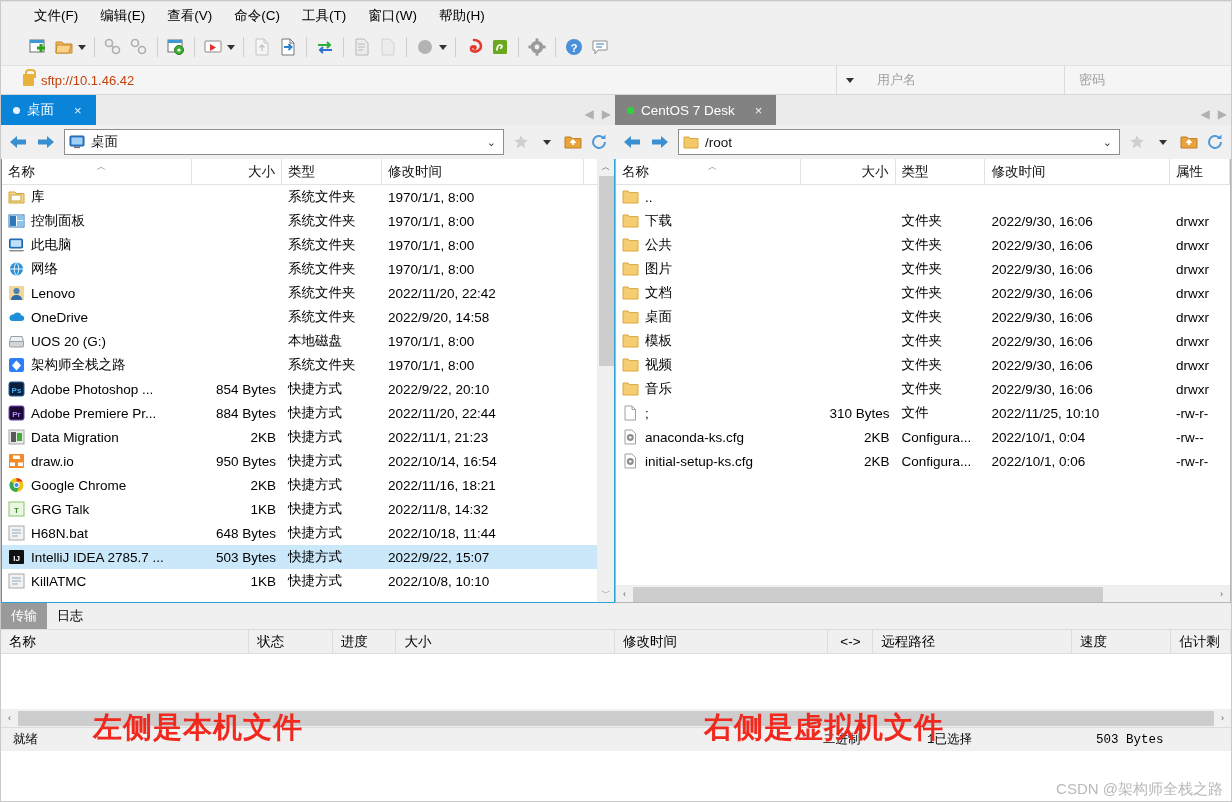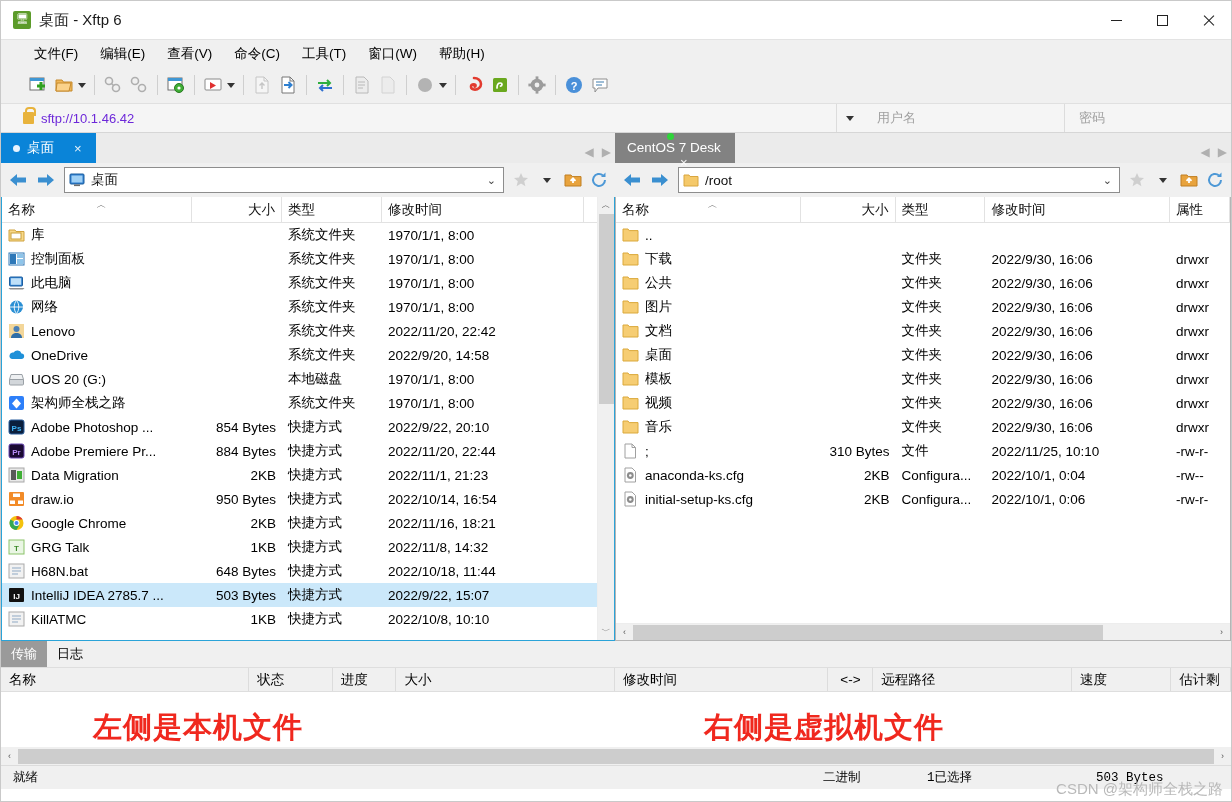--- a/index.html
+++ b/index.html
@@ -36,37 +36,37 @@
   .caret{ width:0;height:0;border-left:4px solid transparent;border-right:4px solid transparent;border-top:5px solid #333; margin-left:1px; margin-right:3px; flex:none;}
 
   
   .ic{ position:relative; width:20px;height:20px; display:block; }
 
   
   .connbar{ height:30px; background:#f5f5f5; display:flex; align-items:stretch; border-top:1px solid #e0e0e0; border-bottom:1px solid #d6d6d6;}
   .conn-url{ flex:0 0 836px; display:flex;align-items:center; padding-left:22px; border-right:1px solid #dcdcdc;}
   .lock{ width:11px;height:12px;background:#e8b33c;border-radius:1px;margin-right:7px;position:relative;}
   .lock:before{content:"";position:absolute;left:2px;top:-5px;width:7px;height:7px;border:2px solid #e8b33c;border-bottom:none;border-radius:4px 4px 0 0;}
-  .conn-url-text{ color:#6d28d9; font-size:13px;}
+  .conn-url-text{ color:#c2410c; font-size:13px;}
   .conn-dd{ width:26px;display:flex;align-items:center;justify-content:center;}
   .conn-user{ flex:0 0 202px; display:flex;align-items:center;padding-left:14px; color:#a0a0a0; border-right:1px solid #dcdcdc;}
   .conn-pass{ flex:1; display:flex;align-items:center;padding-left:14px; color:#a0a0a0;}
   .ddtri{ width:0;height:0;border-left:4px solid transparent;border-right:4px solid transparent;border-top:5px solid #333;}
 
   
   .panes{ display:flex; height:508px; background:#f0f0f0; }
   .pane{ width:616px; height:508px; display:flex; flex-direction:column; position:relative;}
   .pane.left{ }
   .pane.right{ }
 
   
   .tabstrip{ height:30px; background:#ebebeb; display:flex; align-items:flex-end; position:relative;}
   .tab{ height:30px; padding:0 14px 0 12px; display:flex;align-items:center; font-size:13.5px; }
   .tab.active-blue{ background:#0a84d8; color:#fff; }
-  .tab.active-gray{ background:#828282; color:#fff;flex-direction:column; }
+  .tab.active-gray{ background:#828282; color:#fff; }
   .tab-dot{ width:7px;height:7px;border-radius:50%;margin-right:7px; flex:none;}
   .dot-white{ background:#e8f4ff; }
   .dot-green{ background:#2fd43a; }
   .tab-close{ margin-left:20px; font-size:13px; opacity:.9; }
   .tabnav{ position:absolute; right:4px; bottom:4px; display:flex; gap:8px; align-items:center;}
   .tnarrow{ font-size:12px; color:#b0b0b0; }
 
   
   .pathbar{ height:34px; background:#f0f0f0; display:flex; align-items:center; padding:0 4px; gap:2px;}
   .navarrow{ width:26px;height:26px;display:flex;align-items:center;justify-content:center;flex:none;}
@@ -115,35 +115,20 @@
 
   
   .annot{ position:absolute; color:#f0281e; font-weight:bold; font-size:29px; letter-spacing:1px; pointer-events:none; font-family:"DejaVu Sans","Liberation Sans",sans-serif;}
   .watermark{ position:absolute; color:#b9b9b9; font-size:15px; right:8px; bottom:2px; white-space:nowrap;}
 </style>
 </head>
 <body>
 
 <div id="app">
 
-  <div class="titlebar">
-    <div class="title-icon"></div>
-    <div class="title-text">桌面 - Xftp 6</div>
-    <div class="win-ctrls">
-      <div class="win-btn">
-          <div class="minline"></div>
-        </div>
-      <div class="win-btn">
-          <div class="maxbox"></div>
-        </div>
-      <div class="win-btn close">
-          <div class="closex"></div>
-        </div>
-    </div>
-  </div>
 
   <div class="menubar">
     <div class="menu-item">文件(F)</div>
     <div class="menu-item">编辑(E)</div>
     <div class="menu-item">查看(V)</div>
     <div class="menu-item">命令(C)</div>
     <div class="menu-item">工具(T)</div>
     <div class="menu-item">窗口(W)</div>
     <div class="menu-item">帮助(H)</div>
   </div>

